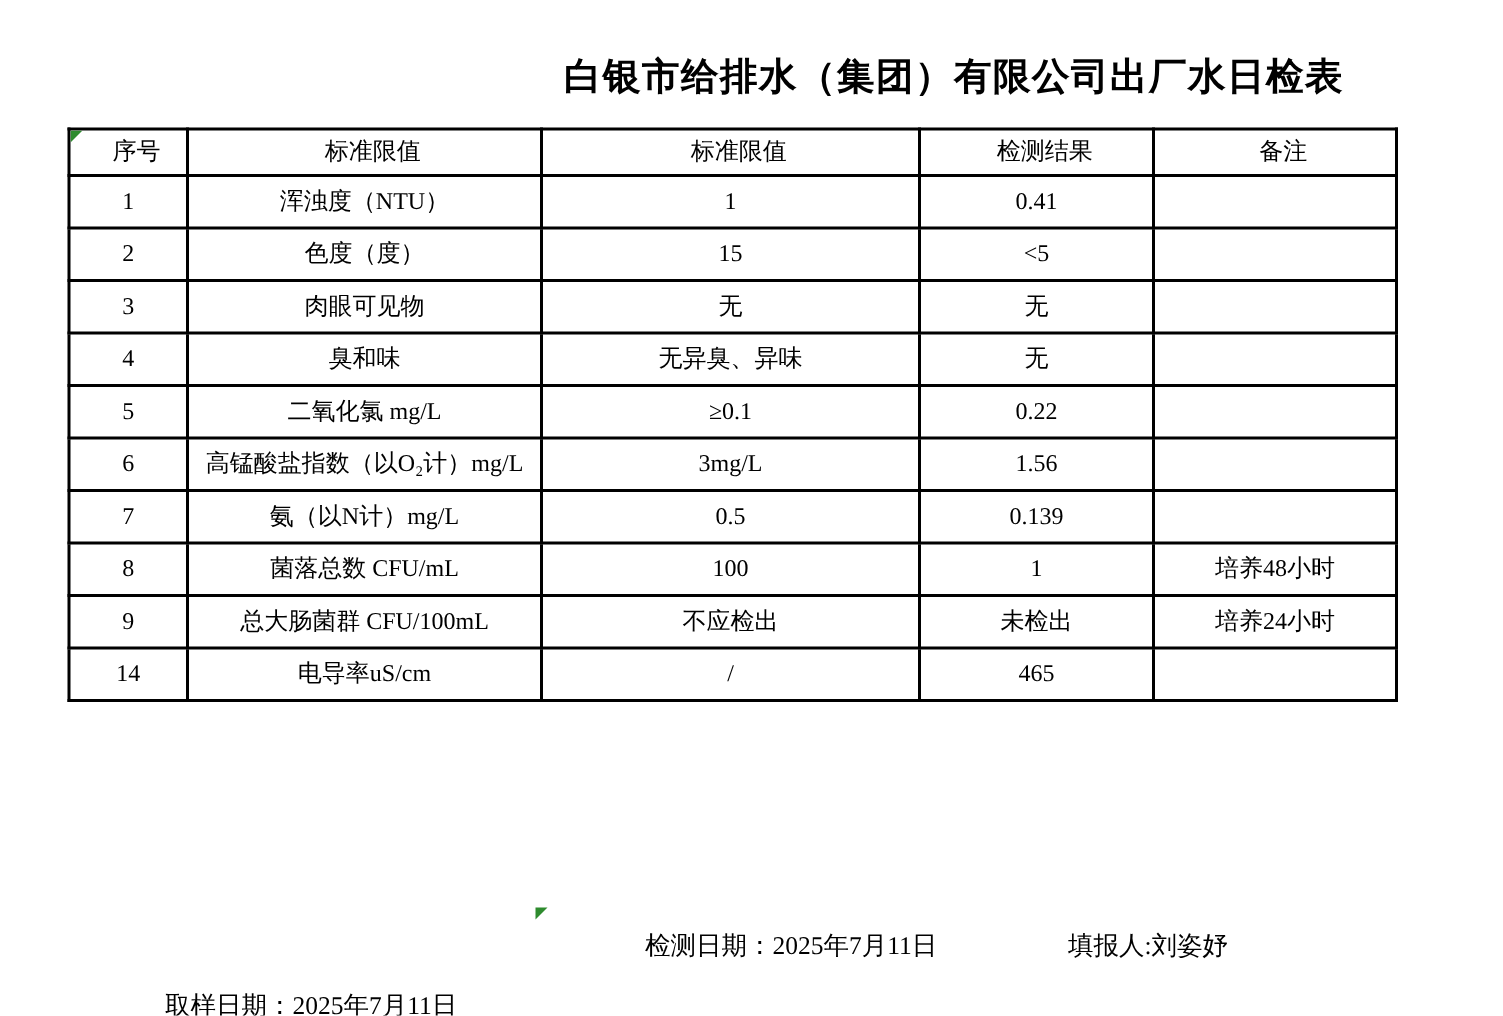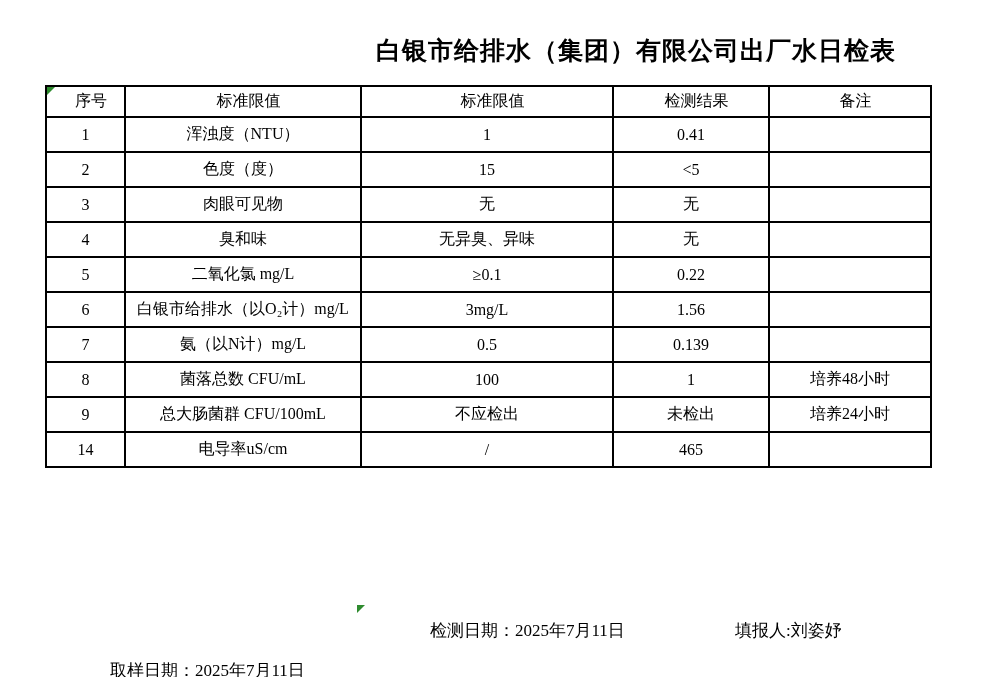--- a/index.html
+++ b/index.html
@@ -72,21 +72,21 @@
     z-index: 5;
   }
   .footer-item {
     position: absolute;
     top: 619px;
     font-size: 17px;
     white-space: nowrap;
   }
   .footer-sampling { left: 110px; margin-top: 40px; }
   .footer-testing  { left: 430px; }
-  .footer-reporter { left: 735px; text-align: center; }
+  .footer-reporter { left: 712px; text-align: center; }
 </style>
 </head>
 <body>
 
 <div class="page-title">白银市给排水（集团）有限公司出厂水日检表</div>
 
 <table class="report-table">
   <colgroup>
     <col style="width:79px">
     <col style="width:236px">
@@ -134,21 +134,21 @@
     </tr>
     <tr>
       <td>5</td>
       <td>二氧化氯 mg/L</td>
       <td>≥0.1</td>
       <td>0.22</td>
       <td></td>
     </tr>
     <tr>
       <td>6</td>
-      <td>白银市给排水（以O₂计）mg/L</td>
+      <td>高锰酸盐指数（以O₂计）mg/L</td>
       <td>3mg/L</td>
       <td>1.56</td>
       <td></td>
     </tr>
     <tr>
       <td>7</td>
       <td>氨（以N计）mg/L</td>
       <td>0.5</td>
       <td>0.139</td>
       <td></td>

